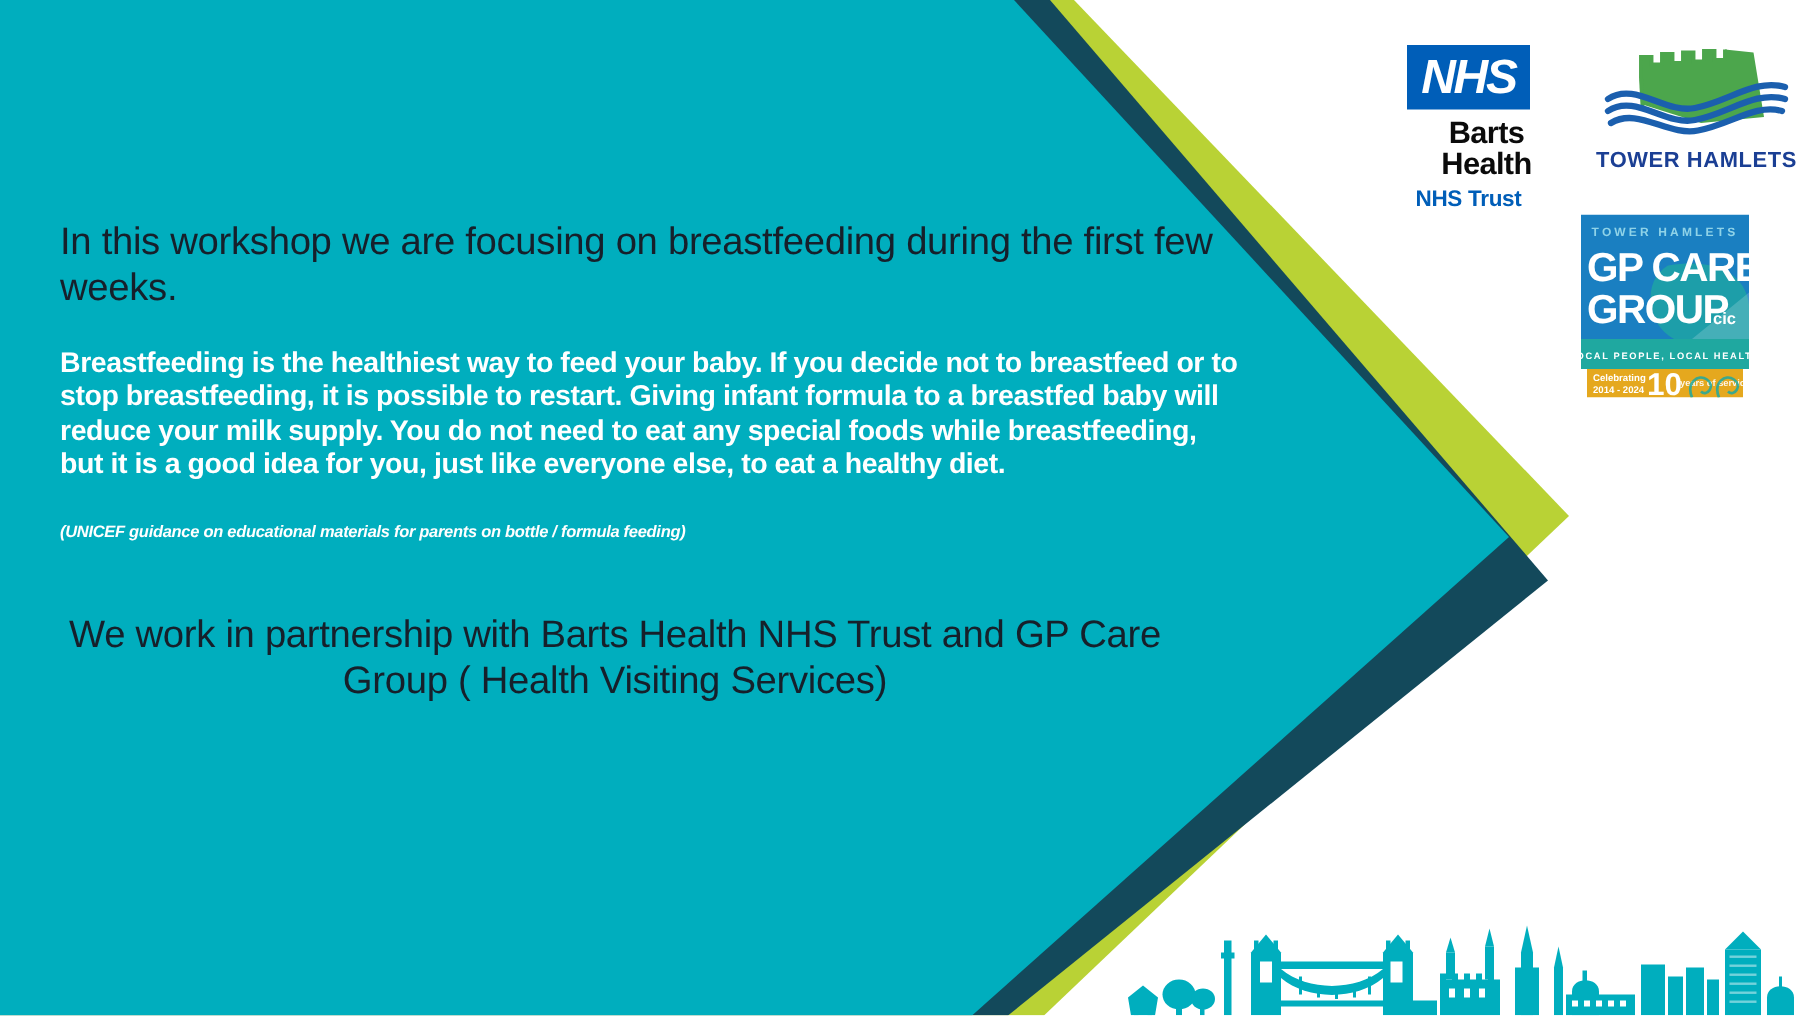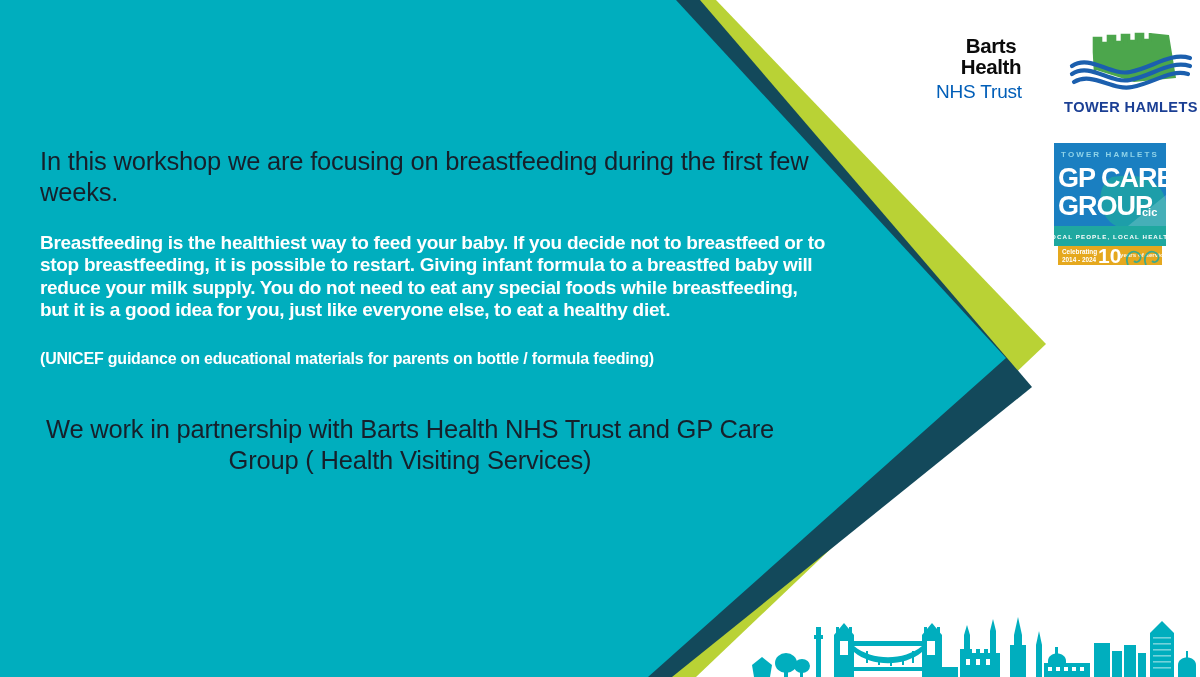--- a/index.html
+++ b/index.html
@@ -47,22 +47,23 @@
     color: #ffffff;
     font-weight: 700;
     font-size: 19px;
     line-height: 1.17;
     letter-spacing: -0.3px;
     margin: 4px 0 0 0;
     width: 785px;
   }
   .para-source {
     color: #ffffff;
-    font-weight: 700;
-    font-size: 16px;
+    font-style: italic;
+    font-weight: 700;
+    font-size: 11px;
     line-height: 1.2;
     letter-spacing: -0.2px;
     margin: 28px 0 0 0;
   }
   .para-partnership {
     color: #16202b;
     font-size: 25.5px;
     line-height: 1.22;
     letter-spacing: -0.2px;
     margin: 46px 0 0 0;
@@ -101,22 +102,22 @@
     color: #0b0b0b;
     font-weight: 700;
     font-size: 20.5px;
     letter-spacing: -0.4px;
     margin-top: 6px;
     line-height: 1;
     margin-left: 24px;
   }
   .nhs-trustsub {
     color: #005EB8;
-    font-weight: 400;
-    font-size: 19px;
+    font-weight: 700;
+    font-size: 15px;
     letter-spacing: -0.2px;
     margin-top: 5px;
     line-height: 1;
   }
   .th-logo {
     width: 134px;
     text-align: center;
   }
   .th-mark { display:block; }
   .th-label {
@@ -165,20 +166,21 @@
   <div class="text-block">
     <p class="para-dark">In this workshop we are focusing on breastfeeding during the first few weeks.</p>
     <p class="para-italic">Breastfeeding is the healthiest way to feed your baby. If you decide not to breastfeed or to stop breastfeeding, it is possible to restart. Giving infant formula to a breastfed baby will reduce your milk supply. You do not need to eat any special foods while breastfeeding, but it is a good idea for you, just like everyone else, to eat a healthy diet.</p>
     <p class="para-source">(UNICEF guidance on educational materials for parents on bottle / formula feeding)</p>
     <p class="para-partnership">We work in partnership with Barts Health NHS Trust and GP Care Group ( Health Visiting Services)</p>
   </div>
 
   <div class="logo-row">
 
     <div class="nhs-logo">
+      <div class="nhs-box">NHS</div>
       <div class="nhs-trustname">Barts Health</div>
       <div class="nhs-trustsub">NHS Trust</div>
     </div>
 
     <div class="th-logo">
       <svg class="th-mark" width="134" height="72" viewBox="0 0 134 72">
 
         <path fill="#4CA64C" d="M30 26 L30 12 L37 12 L37 17 L44 17 L44 10 L51 10 L51 16 L58 16 L58 9 L65 9 L65 15 L72 15 L72 8 L79 8 L79 14 L86 14 L86 7 L105 9 L112 52 L70 56 L32 44 Z"></path>
         <path fill="none" stroke="#4CA64C" stroke-width="2.6" d="M30 26 L30 12 L37 12 L37 17 L44 17 L44 10 L51 10 L51 16 L58 16 L58 9 L65 9 L65 15 L72 15 L72 8 L79 8 L79 14 L86 14 L86 7"></path>
         <path fill="none" stroke="#4CA64C" stroke-width="2.6" d="M30 26 L31 45"></path>

